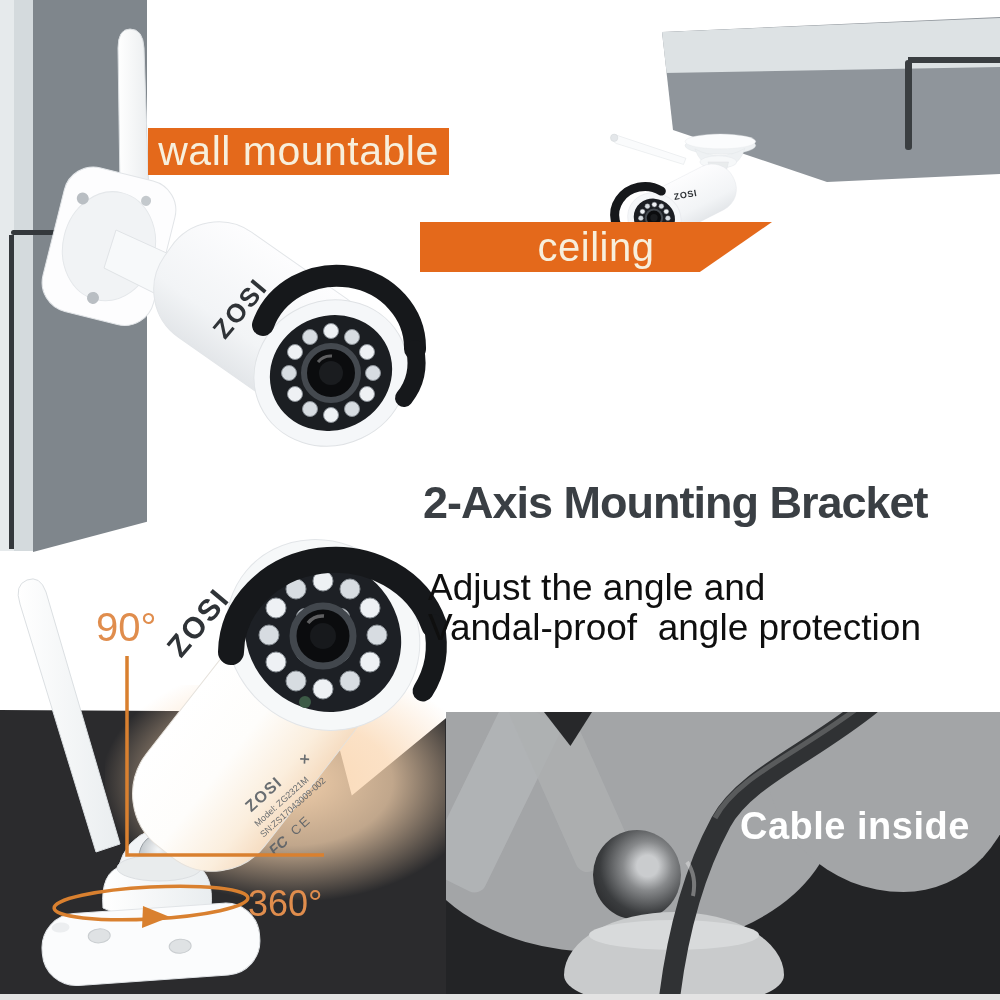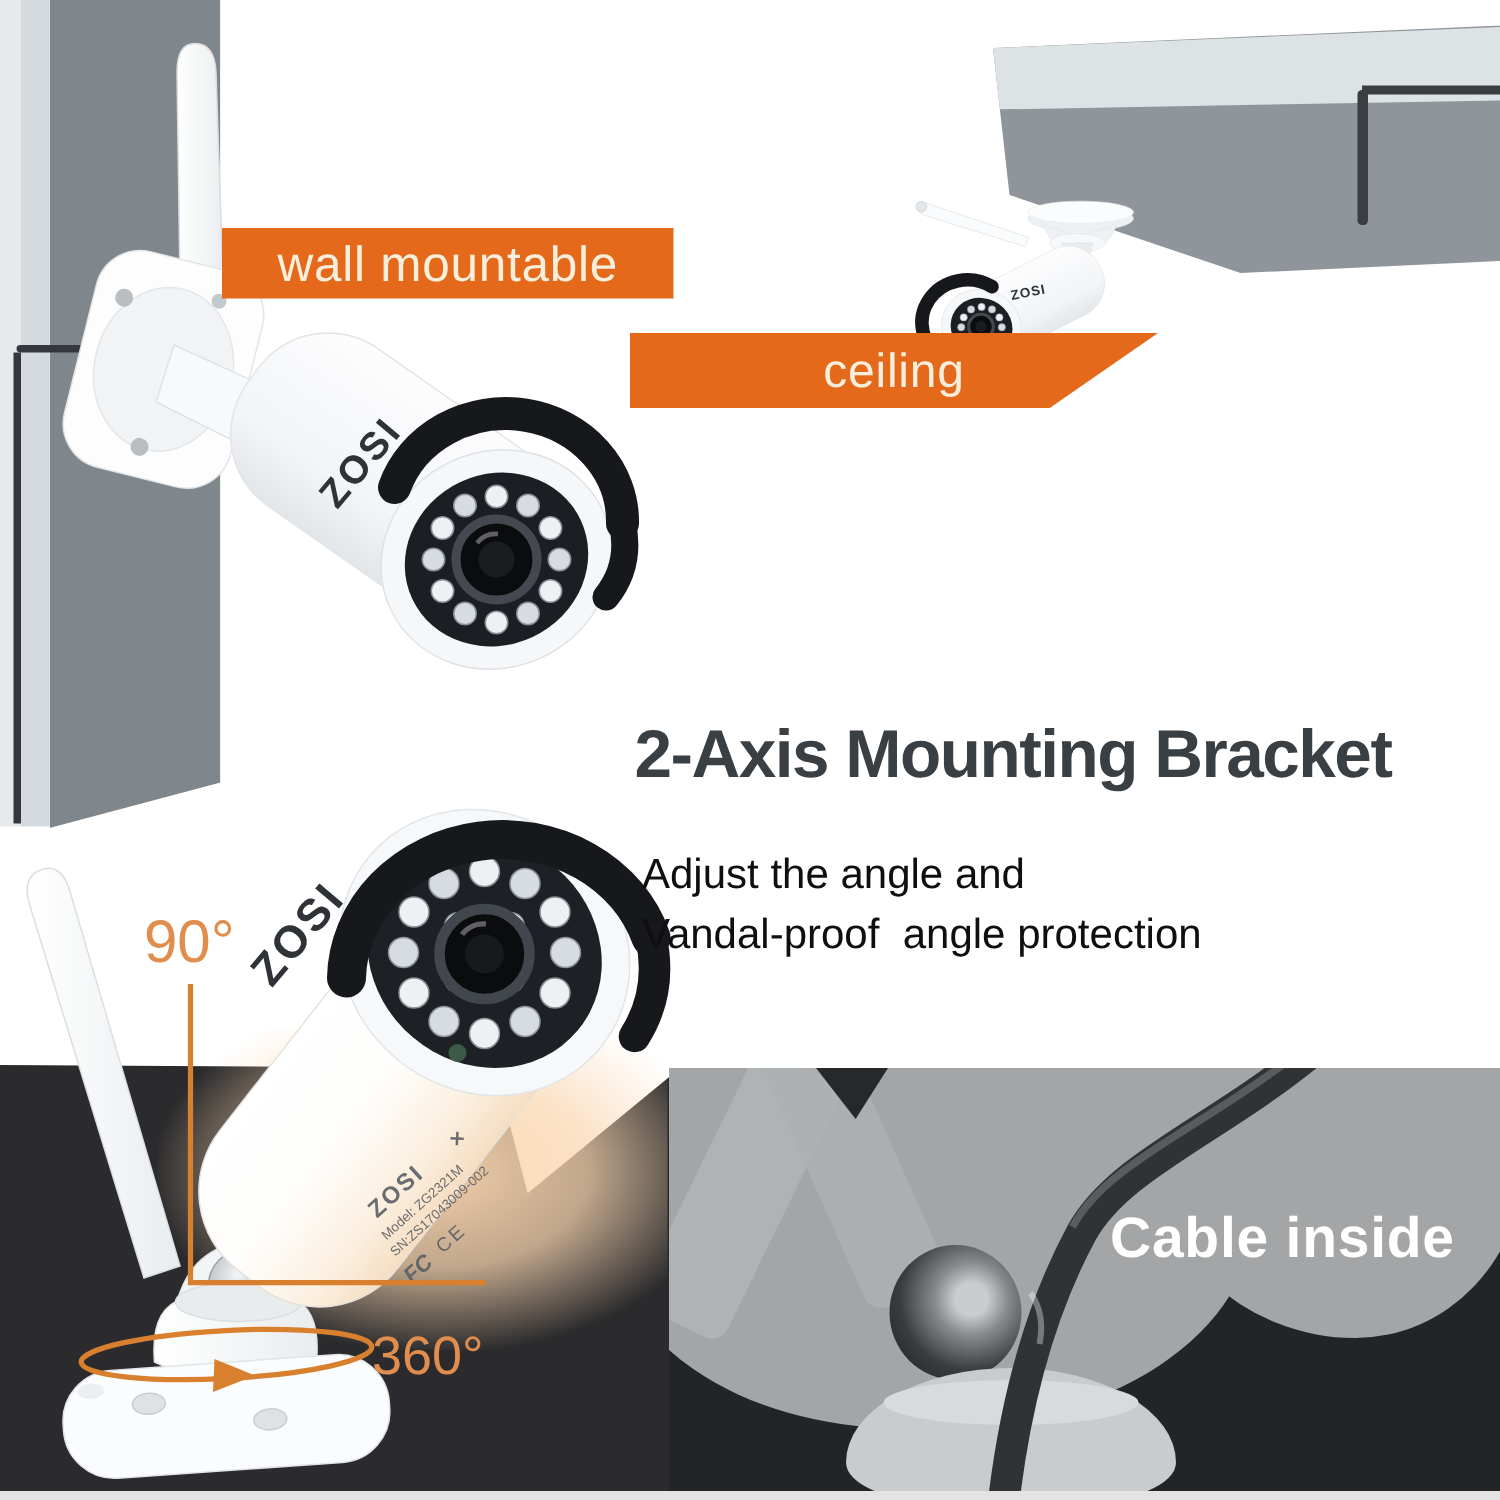--- a/index.html
+++ b/index.html
@@ -30,32 +30,32 @@
     clip-path:polygon(2px 18px, 340px 4px, 340px 53px, 4px 59px);
   }
   .ccable-v { left:905px; top:60px; width:7px; height:90px; background:#3a3e41; border-radius:3px; }
   .ccable-h { left:908px; top:57px; width:92px; height:6px; background:#3a3e41; }
 
   
   .banner {
     background:#e4691b; color:#f7efdc; text-align:center;
     letter-spacing:0.5px; z-index:5;
   }
-  .banner-wall { left:148px; top:128px; width:301px; height:47px; line-height:47px; font-size:33px;margin-top:24px; }
+  .banner-wall { left:148px; top:128px; width:301px; height:47px; line-height:47px; font-size:41px; }
   .banner-ceiling {
-    left:420px; top:222px; width:352px; height:50px; line-height:50px; font-size:32px;
+    left:420px; top:222px; width:352px; height:50px; line-height:50px; font-size:40px;
     clip-path:polygon(0 0, 100% 0, 79.5% 100%, 0 100%);
   }
 
   
   .headline {
     left:423px; top:477px; width:580px; font-size:45px; font-weight:bold;
     color:#3a3f44; letter-spacing:-1px; z-index:6; white-space:nowrap;
   }
-  .subline { left:428px; color:#0f0f0f; font-size:28px; z-index:6; white-space:pre; }
+  .subline { left:428px; color:#0f0f0f; font-size:37px; z-index:6; white-space:pre; }
   .sub1 { top:567px; }
   .sub2 { top:607px; }
 
   
   .floor-left {
     left:0; top:710px; width:447px; height:285px; background:#2b2b2d; z-index:1;
     clip-path:polygon(0 0, 73.8% 0.7%, 78.7% 30%, 99.8% 2.8%, 100% 100%, 0 100%);
   }
   .glow {
     left:105px; top:685px; width:340px; height:215px; z-index:2;

